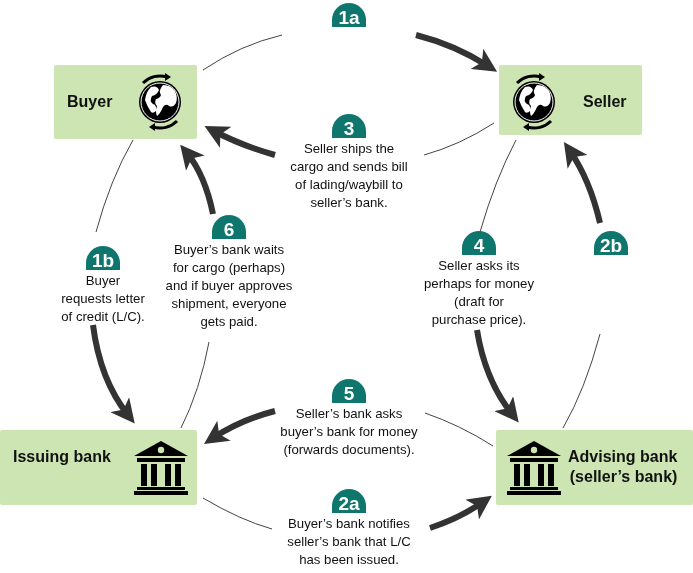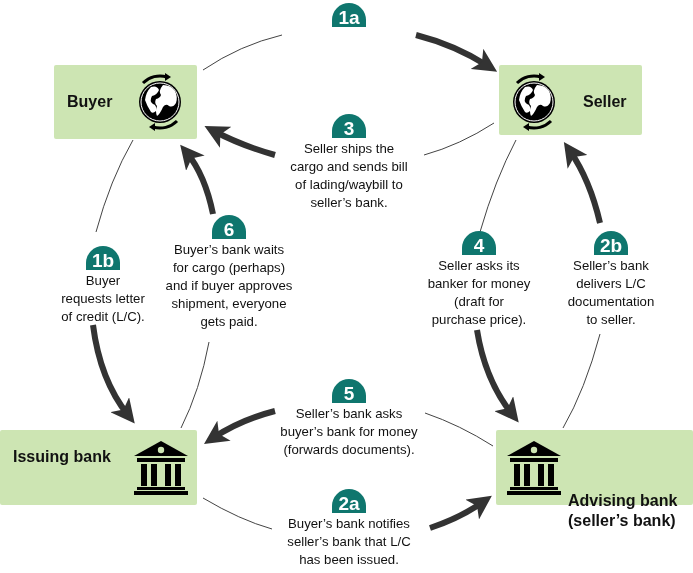--- a/index.html
+++ b/index.html
@@ -102,21 +102,21 @@
     <path d="M30,2 L57,17 L3,17 Z" fill="#000"></path>
     <circle cx="30" cy="11" r="3.2" fill="#cde5b3"></circle>
     <rect x="6" y="19" width="48" height="4" fill="#000"></rect>
     <rect x="10" y="25" width="6" height="22" fill="#000"></rect>
     <rect x="20" y="25" width="6" height="22" fill="#000"></rect>
     <rect x="34" y="25" width="6" height="22" fill="#000"></rect>
     <rect x="44" y="25" width="6" height="22" fill="#000"></rect>
     <rect x="6" y="48" width="48" height="3" fill="#000"></rect>
     <rect x="3" y="52" width="54" height="4" fill="#000"></rect>
   </svg>
-  <div style="position:absolute; left:72px; top:17px; text-align:left;margin-top:44px;">
+  <div style="position:absolute; left:72px; top:17px; text-align:right;">
     <div class="node-label">Advising bank</div>
     <div class="node-label">(seller’s bank)</div>
   </div>
 </div>
 
 <div class="step" style="left:269px; top:3px; width:160px;">
   <span class="badge">1a</span>
 </div>
 
 <div class="step" style="left:264px; top:114px; width:170px;">
@@ -139,31 +139,27 @@
   <span class="step-text">Buyer’s bank waits
 for cargo (perhaps)
 and if buyer approves
 shipment, everyone
 gets paid.</span>
 </div>
 
 <div class="step" style="left:409px; top:231px; width:140px;">
   <span class="badge">4</span>
   <span class="step-text">Seller asks its
-banker for money
+perhaps for money
 (draft for
 purchase price).</span>
 </div>
 
 <div class="step" style="left:548px; top:231px; width:126px;">
   <span class="badge">2b</span>
-  <span class="step-text">Seller’s bank
-delivers L/C
-documentation
-to seller.</span>
 </div>
 
 <div class="step" style="left:264px; top:379px; width:170px;">
   <span class="badge">5</span>
   <span class="step-text">Seller’s bank asks
 buyer’s bank for money
 (forwards documents).</span>
 </div>
 
 <div class="step" style="left:264px; top:489px; width:170px;">

